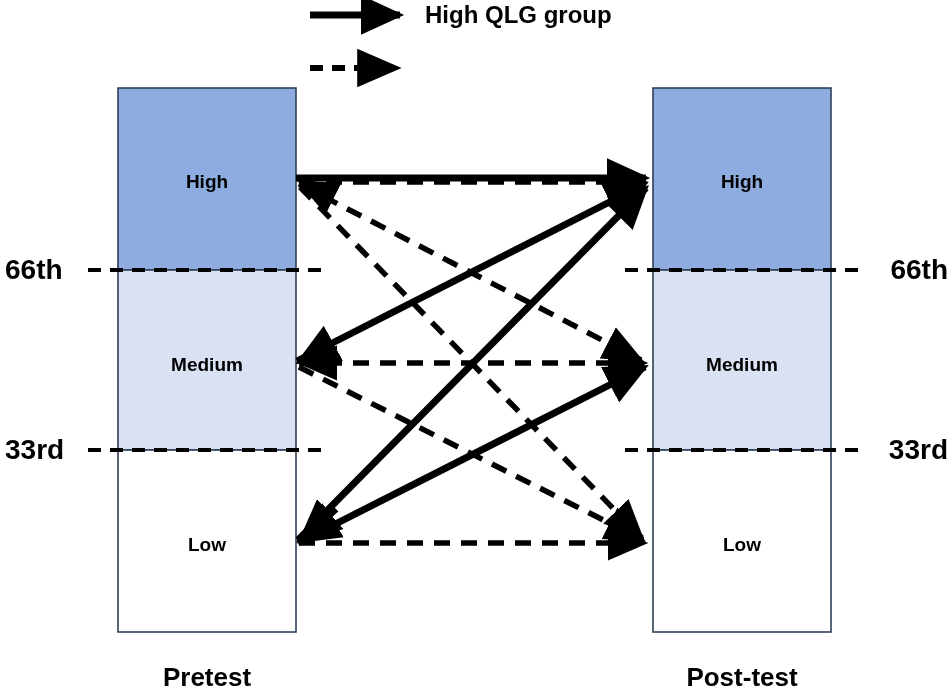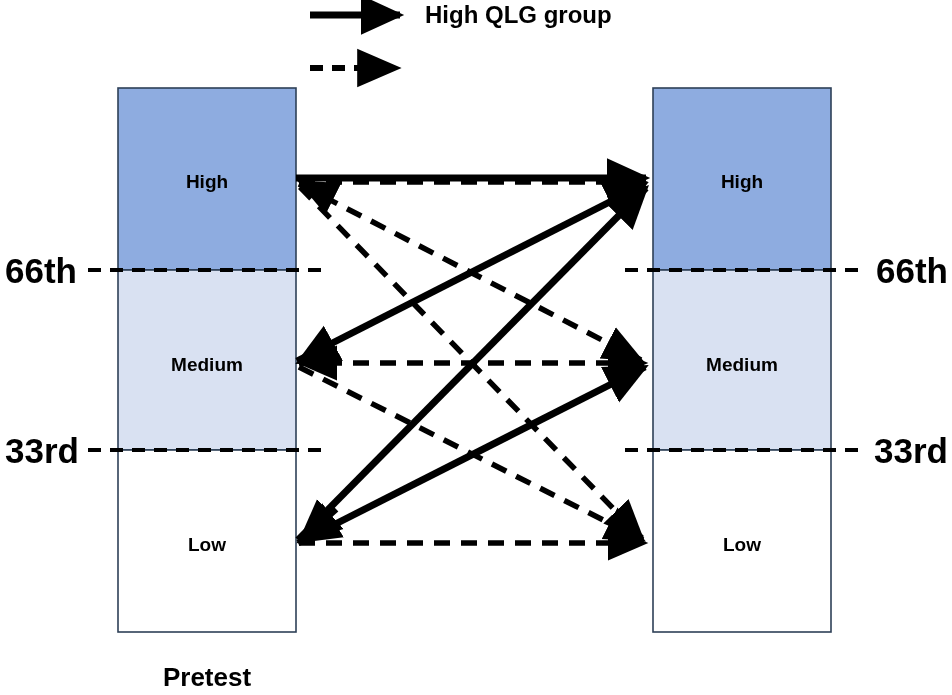--- a/index.html
+++ b/index.html
@@ -33,21 +33,21 @@
     font-weight: bold;
     white-space: nowrap;
     line-height: 1;
   }
   .node-label {
     font-size: 19px;
     text-align: center;
     transform: translate(-50%, -50%);
   }
   .pct-label {
-    font-size: 35px;
+    font-size: 28px;
     transform: translateY(-50%);
   }
   .pct-left { text-align: left; }
   .pct-right { text-align: right; transform: translate(-100%, -50%); }
   .axis-label {
     font-size: 26px;
     text-align: right;
     transform: translateX(-50%);
   }
   .legend-label {
@@ -132,14 +132,15 @@
   <div class="txt node-label" style="left:742px; top:364px;">Medium</div>
   <div class="txt node-label" style="left:742px; top:544px;">Low</div>
 
   <div class="txt pct-label pct-left" style="left:5px; top:270px;">66th</div>
   <div class="txt pct-label pct-left" style="left:5px; top:450px;">33rd</div>
 
   <div class="txt pct-label pct-right" style="left:948px; top:270px;">66th</div>
   <div class="txt pct-label pct-right" style="left:948px; top:450px;">33rd</div>
 
   <div class="txt axis-label" style="left:207px; top:664px;">Pretest</div>
+  <div class="txt axis-label" style="left:742px; top:664px;">Post-test</div>
 
 </div>
 
 </body></html>

